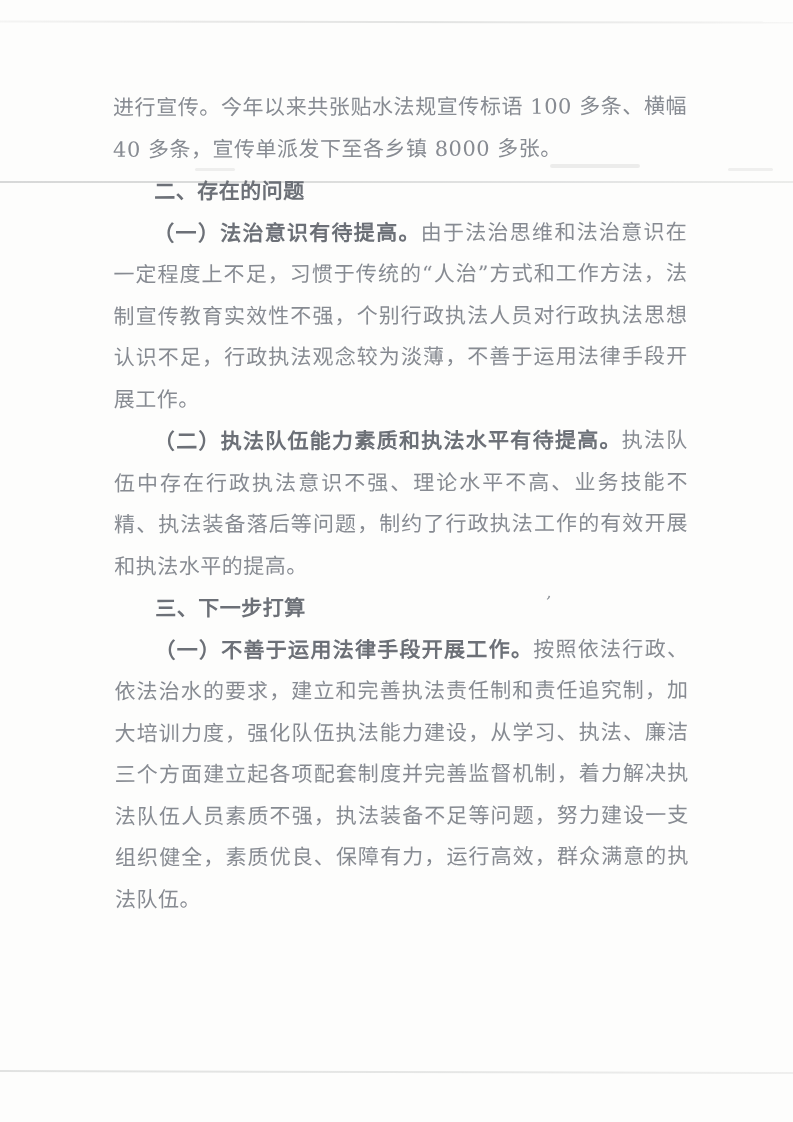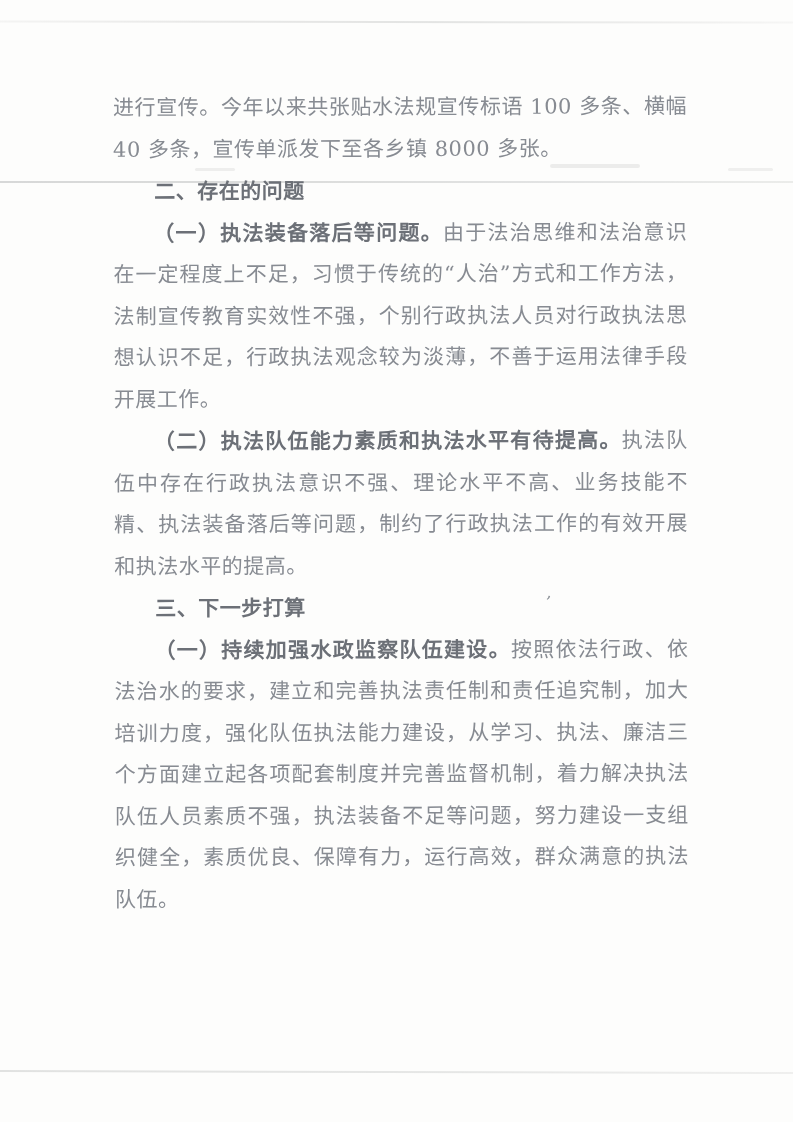--- a/index.html
+++ b/index.html
@@ -103,27 +103,27 @@
   <div class="smudge smudge-b"></div>
   <div class="smudge smudge-c"></div>
   <div class="scan-line-mid"></div>
 
   <div class="text-block">
 
     <p class="para cont">进行宣传。今年以来共张贴水法规宣传标语 100 多条、横幅 40 多条，宣传单派发下至各乡镇 8000 多张。</p>
 
     <h2 class="heading">二、存在的问题</h2>
 
-    <p class="para indent"><strong class="lead">（一）执法装备落后等问题。</strong><span class="body-text">由于法治思维和法治意识在一定程度上不足，习惯于传统的“人治”方式和工作方法，法制宣传教育实效性不强，个别行政执法人员对行政执法思想认识不足，行政执法观念较为淡薄，不善于运用法律手段开展工作。</span></p>
+    <p class="para indent"><strong class="lead">（一）法治意识有待提高。</strong><span class="body-text">由于法治思维和法治意识在一定程度上不足，习惯于传统的“人治”方式和工作方法，法制宣传教育实效性不强，个别行政执法人员对行政执法思想认识不足，行政执法观念较为淡薄，不善于运用法律手段开展工作。</span></p>
 
     <p class="para indent"><strong class="lead">（二）执法队伍能力素质和执法水平有待提高。</strong><span class="body-text">执法队伍中存在行政执法意识不强、理论水平不高、业务技能不精、执法装备落后等问题，制约了行政执法工作的有效开展和执法水平的提高。</span></p>
 
     <h2 class="heading">三、下一步打算</h2>
 
-    <p class="para indent"><strong class="lead">（一）持续加强水政监察队伍建设。</strong><span class="body-text">按照依法行政、依法治水的要求，建立和完善执法责任制和责任追究制，加大培训力度，强化队伍执法能力建设，从学习、执法、廉洁三个方面建立起各项配套制度并完善监督机制，着力解决执法队伍人员素质不强，执法装备不足等问题，努力建设一支组织健全，素质优良、保障有力，运行高效，群众满意的执法队伍。</span></p>
+    <p class="para indent"><strong class="lead">（一）不善于运用法律手段开展工作。</strong><span class="body-text">按照依法行政、依法治水的要求，建立和完善执法责任制和责任追究制，加大培训力度，强化队伍执法能力建设，从学习、执法、廉洁三个方面建立起各项配套制度并完善监督机制，着力解决执法队伍人员素质不强，执法装备不足等问题，努力建设一支组织健全，素质优良、保障有力，运行高效，群众满意的执法队伍。</span></p>
 
   </div>
 
   <span class="stray">’</span>
 
   <div class="scan-line-bottom"></div>
 
 </div>
 
 </body></html>

